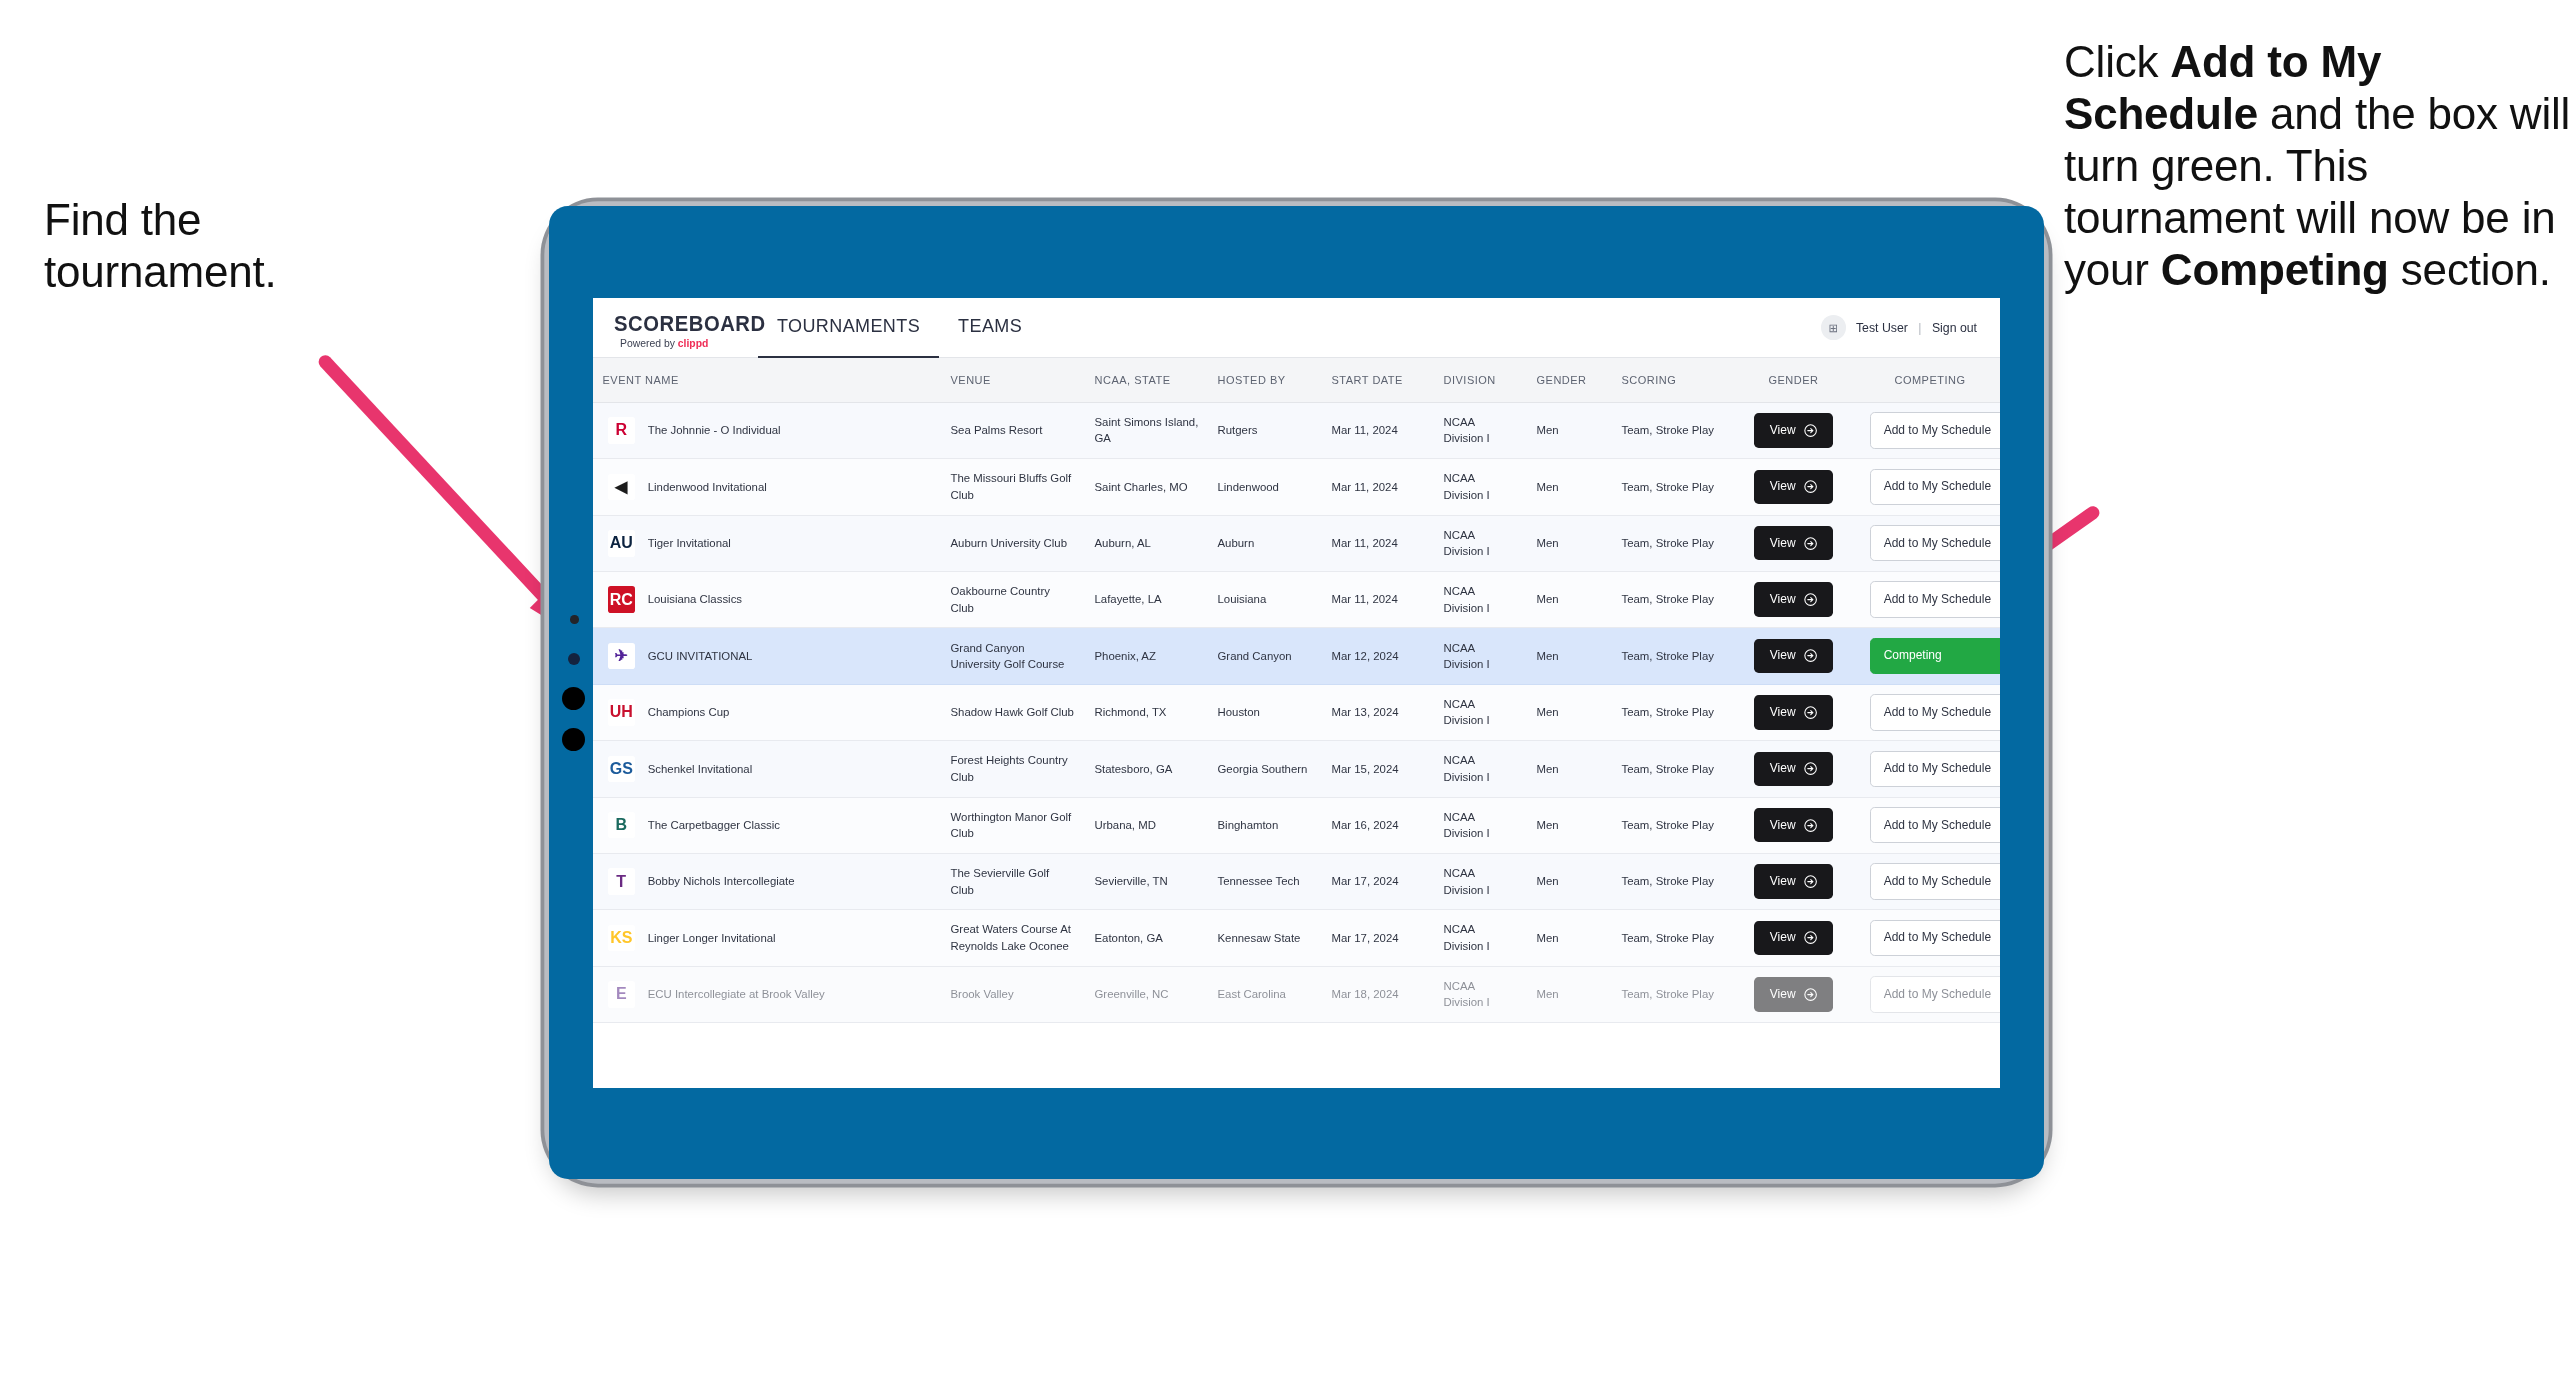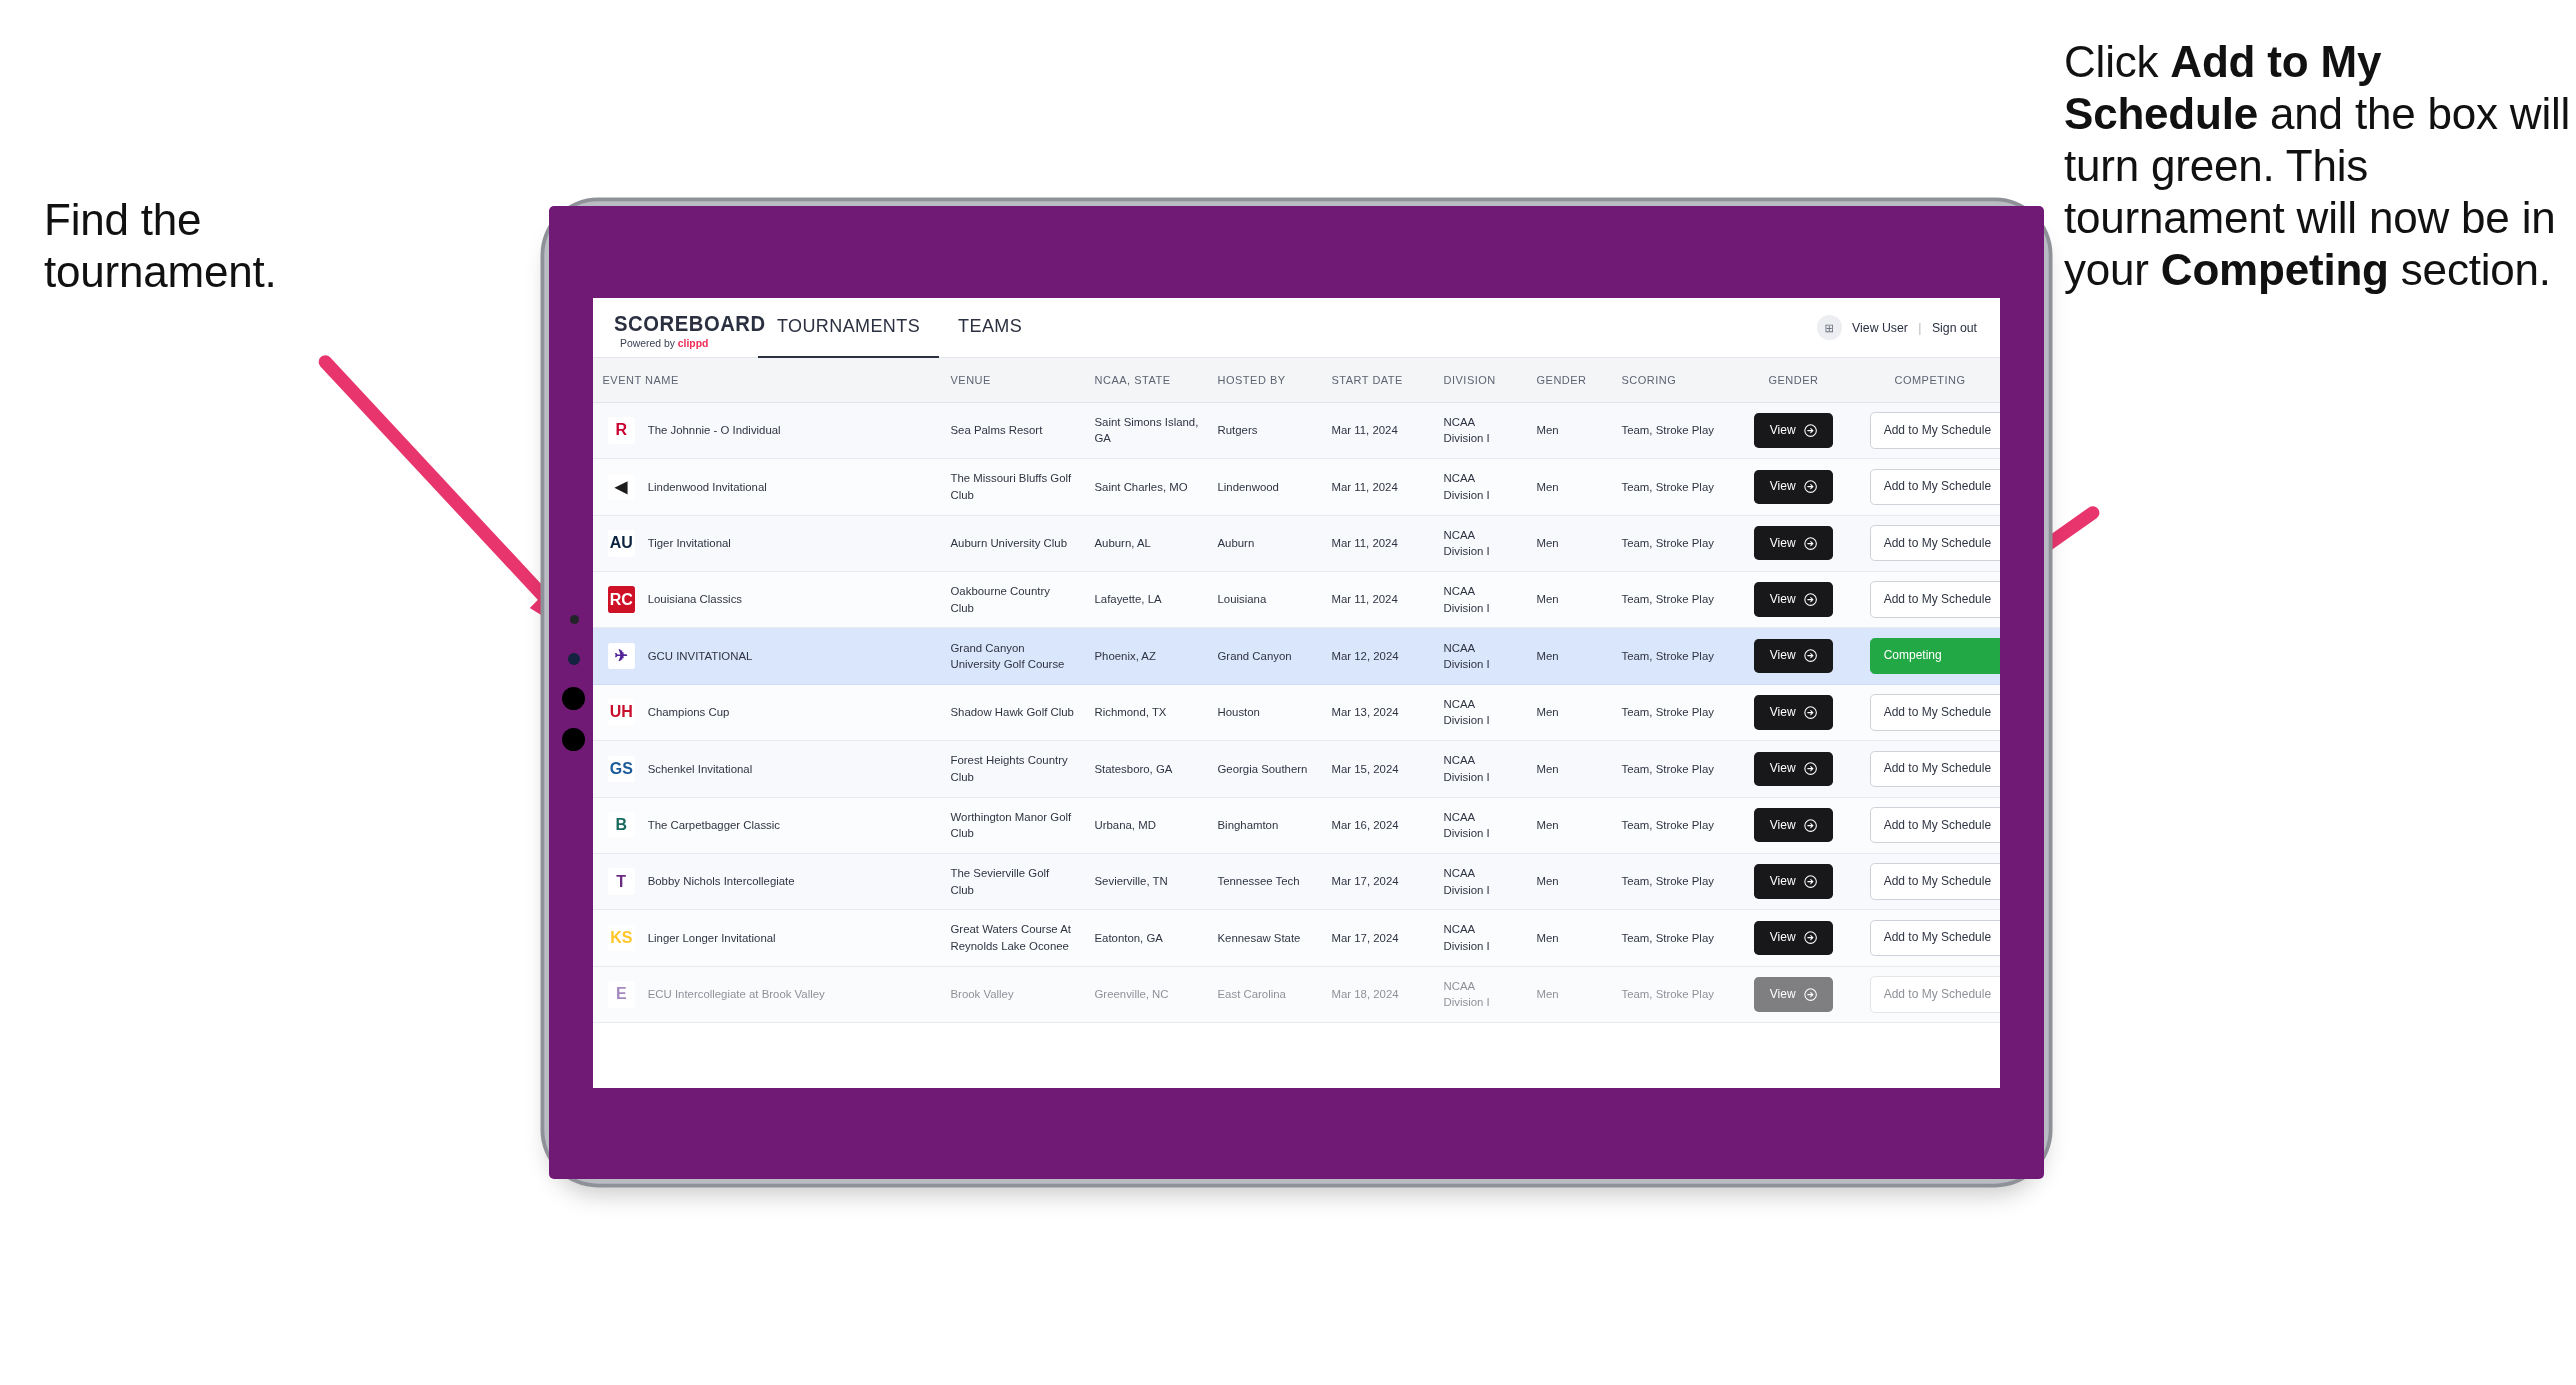--- a/index.html
+++ b/index.html
@@ -29,22 +29,22 @@
   #tablet{
     position:absolute;
     left:549px;top:206px;
     width:1495px;height:973px;
     background:#111216;
     border-radius:49px;
     box-shadow:0 0 0 4.7px #b9bcc2, 0 0 0 8.5px #8e9197, 0 15px 24.6px rgba(0,0,0,.22);
   }
   #tablet-inner{
     position:absolute;inset:0;
-    border-radius:5px;
-    background:#701a75;
+    border-radius:19px;
+    background:#0369a1;
     overflow:hidden;
   }
   .cam-dot{position:absolute;border-radius:50%;}
 
   
   #screen{
     position:absolute;
     left:44px;top:92px;
     width:1407px;height:790px;
     background:#ffffff;
@@ -210,21 +210,21 @@
         <div id="brand">
           <div id="brand-title">SCOREBOARD</div>
           <div id="brand-sub">
             <span>Powered by </span><span class="clippd">clippd</span>
           </div>
         </div>
         <div class="navtab active">TOURNAMENTS</div>
         <div class="navtab">TEAMS</div>
         <div id="nav-right">
           <div id="avatar">⊞</div>
-          <span class="lnk">View User</span>
+          <span class="lnk">Test User</span>
           <span class="sep">|</span>
           <span class="lnk">Sign out</span>
         </div>
       </div>
 
       <table>
         <thead>
           <tr>
             <th class="c-event">EVENT NAME</th>
             <th class="c-venue">VENUE</th>

